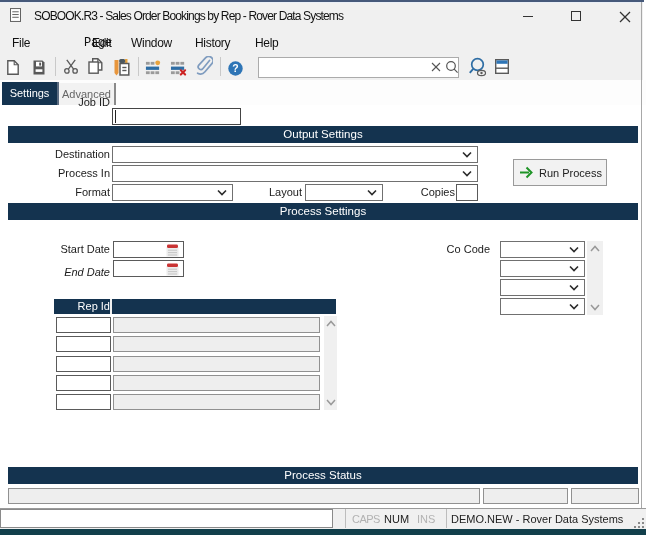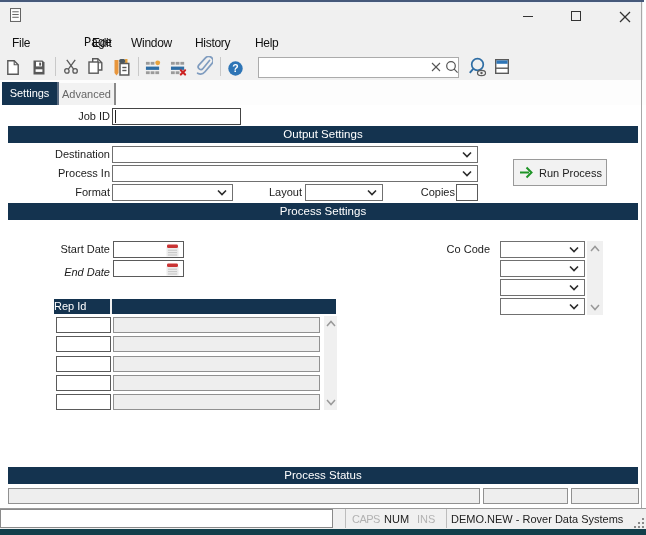--- a/index.html
+++ b/index.html
@@ -21,20 +21,21 @@
   <div class="abs" style="left:0;top:0;width:643px;height:80px;background:#f0f0f0;"></div>
   <div class="abs" style="left:0;top:0;width:644px;height:2px;background:#46597a;"></div>
   <div class="abs" style="left:0;top:2px;width:643px;height:1px;background:#e9eef6;"></div>
 
   <svg class="abs" style="left:10px;top:8px;" width="11" height="14" viewBox="0 0 12 15">
     <rect x="0.5" y="0.5" width="11" height="14" fill="#fdfdfd" stroke="#555"></rect>
     <line x1="2.5" y1="4" x2="9.5" y2="4" stroke="#555"></line>
     <line x1="2.5" y1="7" x2="9.5" y2="7" stroke="#555"></line>
     <line x1="2.5" y1="10" x2="9.5" y2="10" stroke="#555"></line>
   </svg>
+  <div class="abs" style="left:34px;top:9px;font-size:12px;letter-spacing:-0.85px;color:#111;">SOBOOK.R3 - Sales Order Bookings by Rep - Rover Data Systems</div>
 
   <div class="abs" style="left:523px;top:16px;width:10px;height:1.2px;background:#333;"></div>
   <div class="abs" style="left:571px;top:11px;width:10px;height:10px;border:1px solid #333;"></div>
   <svg class="abs" style="left:619px;top:11px;" width="12" height="12" viewBox="0 0 12 12">
     <line x1="1" y1="1" x2="11" y2="11" stroke="#333" stroke-width="1.2"></line>
     <line x1="11" y1="1" x2="1" y2="11" stroke="#333" stroke-width="1.2"></line>
   </svg>
 
   <div class="abs" style="left:12px;top:36px;font-size:12px;letter-spacing:-0.3px;color:#111;">File</div>
   <div class="abs" style="left:47px;top:36px;font-size:12px;letter-spacing:-0.3px;color:#111;margin-left:45px;">Edit</div>
@@ -138,21 +139,21 @@
     <rect x="1.4" y="1.4" width="11.2" height="3.4" fill="#2e75b6"></rect>
     <line x1="1" y1="9.2" x2="13" y2="9.2" stroke="#5a5a5a" stroke-width="1.4"></line>
   </svg>
 
   <div class="abs" style="left:0;top:80px;width:646px;height:25px;background:#fdfdfd;"></div>
   <div class="abs" style="left:2px;top:82px;width:55px;height:23px;background:#14334f;color:#fff;font-size:11px;text-align:center;line-height:23px;">Settings</div>
   <div class="abs" style="left:57px;top:82px;width:2px;height:23px;background:#5a6b80;"></div>
   <div class="abs" style="left:59px;top:83px;width:55px;height:22px;background:#f2f2f2;color:#666;font-size:11px;text-align:center;line-height:22px;">Advanced</div>
   <div class="abs" style="left:114px;top:83px;width:2px;height:22px;background:#8a8a8a;"></div>
 
-  <div class="lbl" style="left:0;top:110px;width:110px;">Job ID</div>
+  <div class="lbl" style="left:0;top:96px;width:110px;">Job ID</div>
   <div class="inp" style="left:112px;top:108px;width:129px;border-color:#444;"></div>
   <div class="abs" style="left:115px;top:110px;width:1px;height:13px;background:#222;"></div>
 
   <div class="band" style="top:126px;">Output Settings</div>
   <div class="lbl" style="left:0;top:148px;width:110px;">Destination</div>
   <div class="combo" style="left:112px;top:146px;width:366px;">
       <svg width="10" height="8" viewBox="0 0 10 8">
         <polyline points="1,1.5 5,5.5 9,1.5" fill="none" stroke="#2b2b2b" stroke-width="1.6"></polyline>
       </svg>
     </div>
@@ -228,21 +229,21 @@
   <div class="sb" style="left:587px;top:241px;height:74px;width:16px;"></div>
   <svg class="abs" style="left:590px;top:245px;" width="10" height="7" viewBox="0 0 10 7">
       <polyline points="1,6 5,1.5 9,6" fill="none" stroke="#999" stroke-width="1.5"></polyline>
     </svg>
   <svg class="abs" style="left:590px;top:304px;" width="10" height="7" viewBox="0 0 10 7">
       <polyline points="1,1 5,5.5 9,1" fill="none" stroke="#999" stroke-width="1.5"></polyline>
     </svg>
 
   <div class="abs" style="left:54px;top:299px;width:282px;height:15px;background:#14334f;"></div>
   <div class="abs" style="left:110px;top:299px;width:2px;height:15px;background:#f0f0f0;"></div>
-  <div class="abs" style="left:54px;top:299px;width:56px;height:15px;color:#fff;font-size:11px;text-align:left;line-height:15px;">Rep Id</div>
+  <div class="abs" style="left:54px;top:299px;width:56px;height:15px;color:#fff;font-size:11px;text-align:right;line-height:15px;">Rep Id</div>
   <div class="inp" style="left:56px;top:317px;width:55px;height:16px;"></div>
   <div class="gray" style="left:113px;top:317px;width:207px;height:16px;"></div>
   <div class="inp" style="left:56px;top:336px;width:55px;height:16px;"></div>
   <div class="gray" style="left:113px;top:336px;width:207px;height:16px;"></div>
   <div class="inp" style="left:56px;top:356px;width:55px;height:16px;"></div>
   <div class="gray" style="left:113px;top:356px;width:207px;height:16px;"></div>
   <div class="inp" style="left:56px;top:375px;width:55px;height:16px;"></div>
   <div class="gray" style="left:113px;top:375px;width:207px;height:16px;"></div>
   <div class="inp" style="left:56px;top:394px;width:55px;height:16px;"></div>
   <div class="gray" style="left:113px;top:394px;width:207px;height:16px;"></div>

